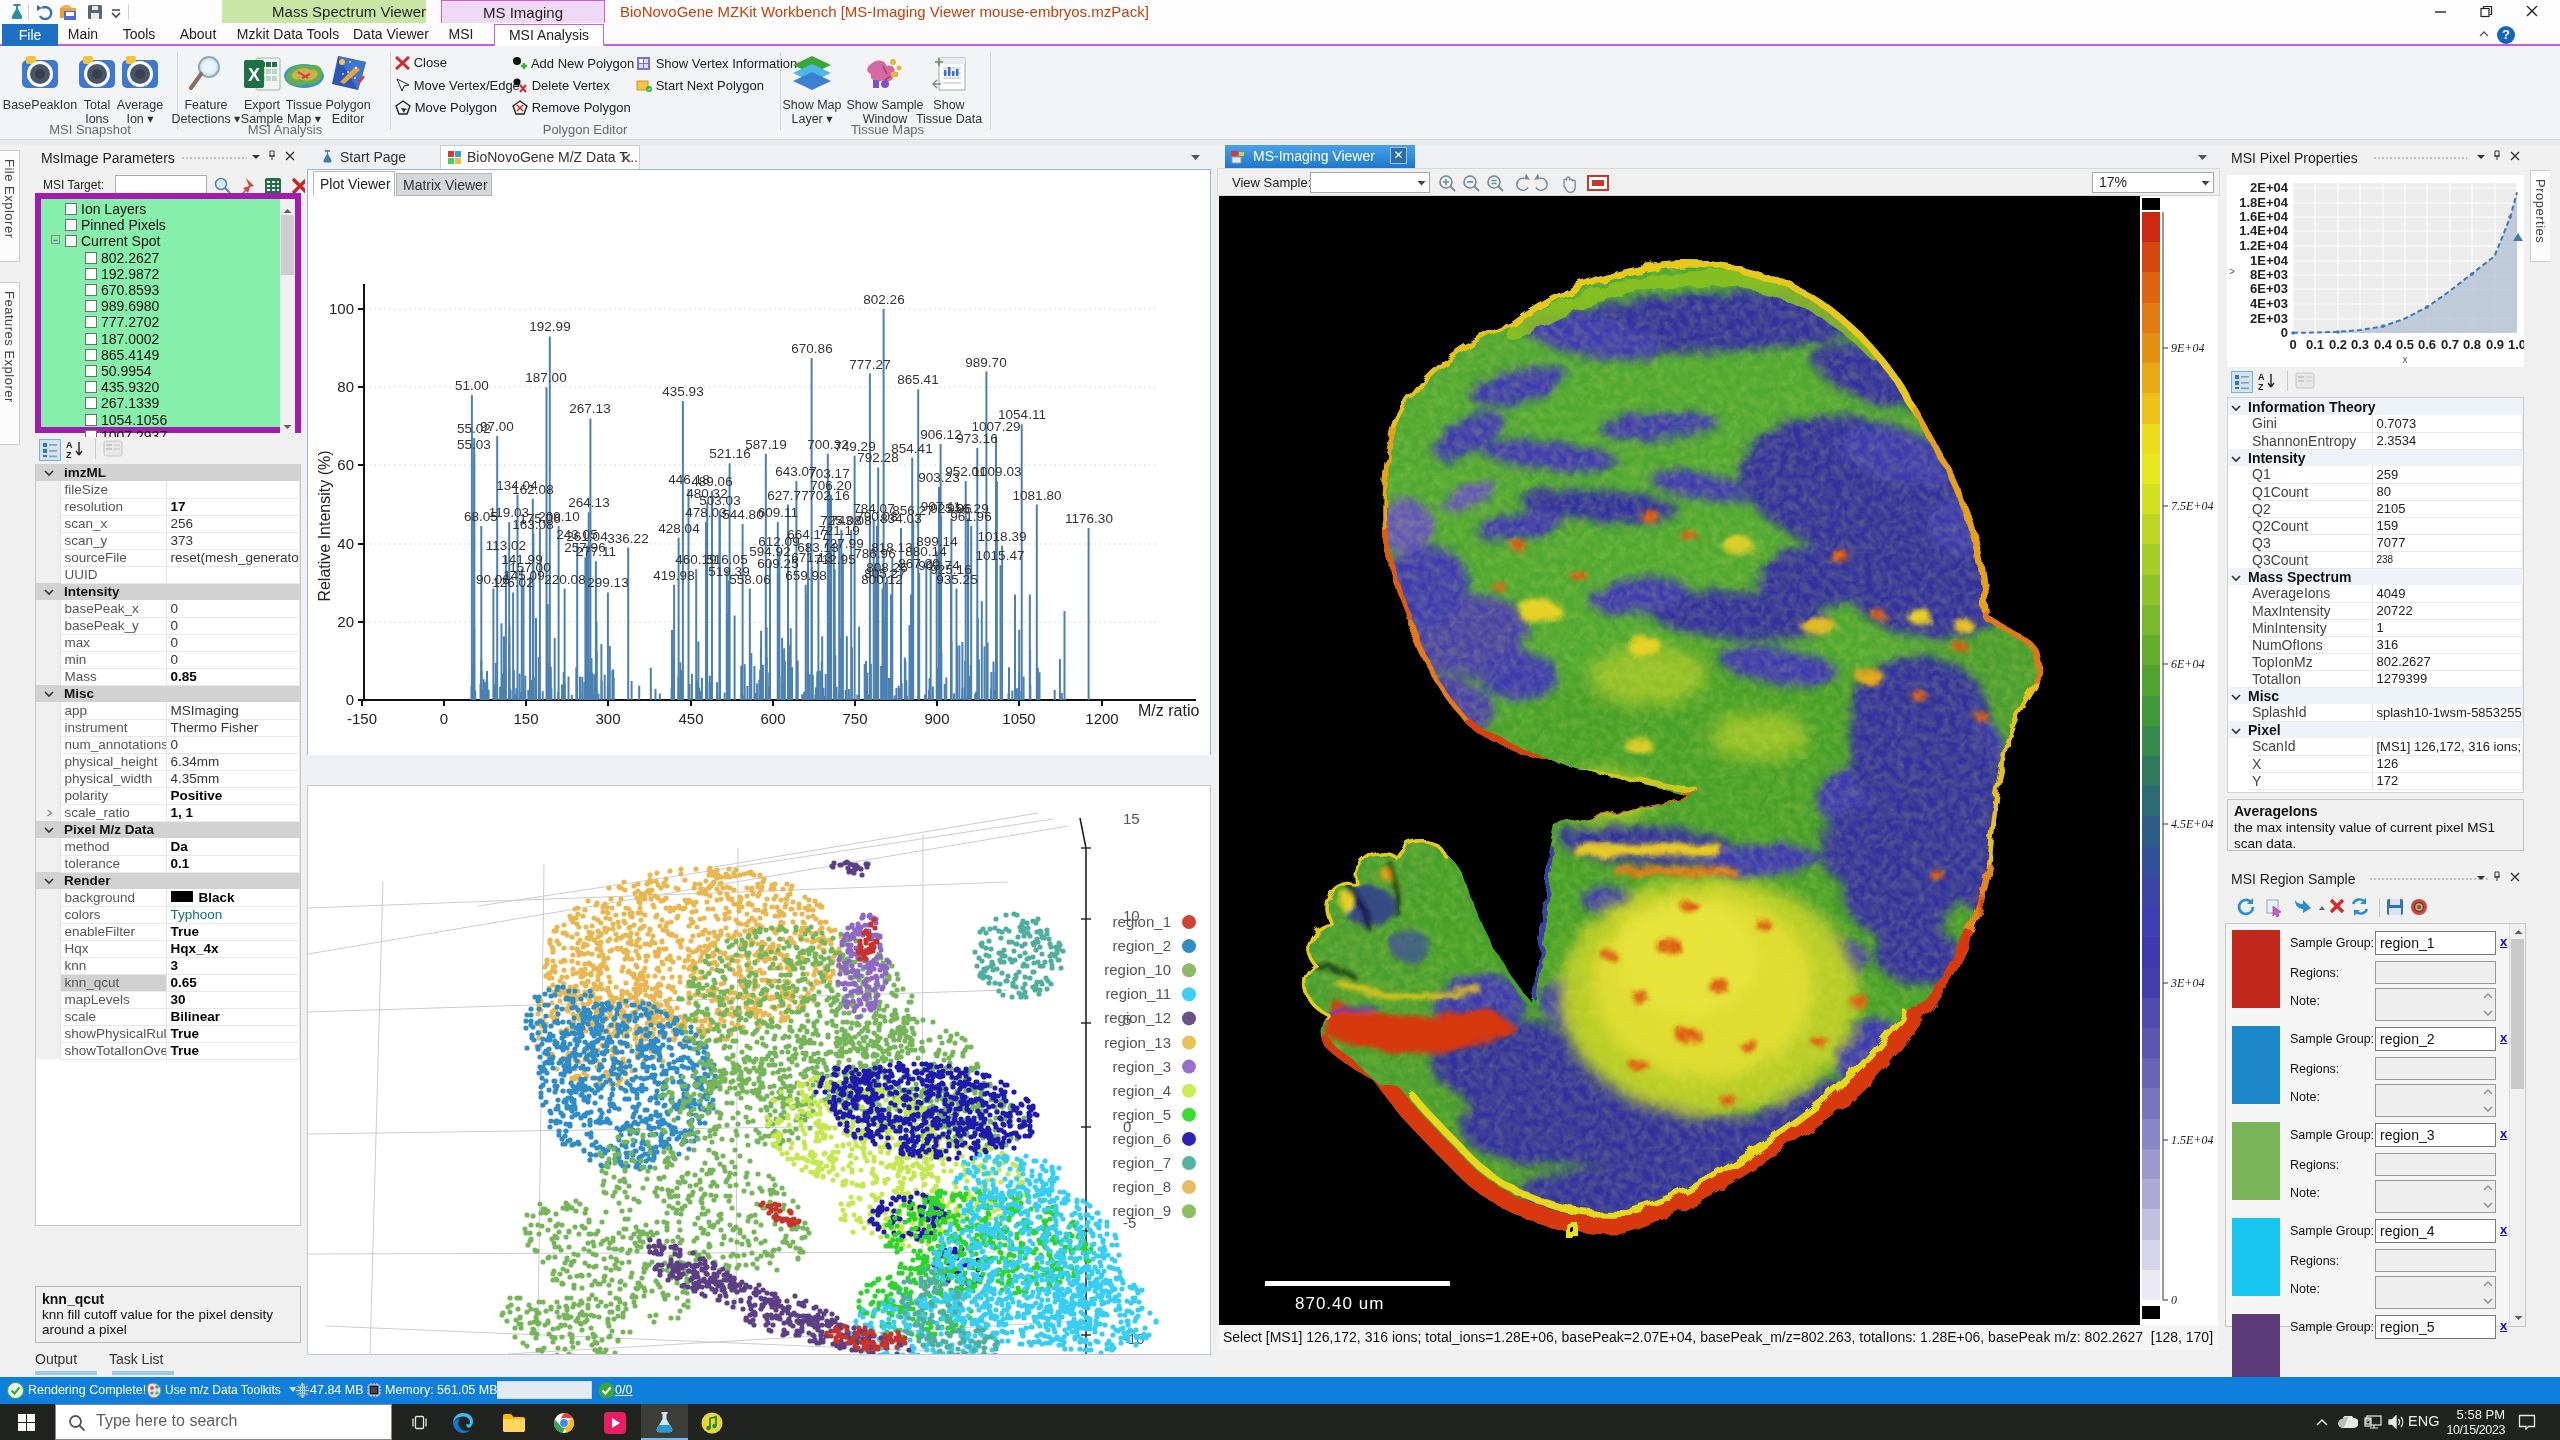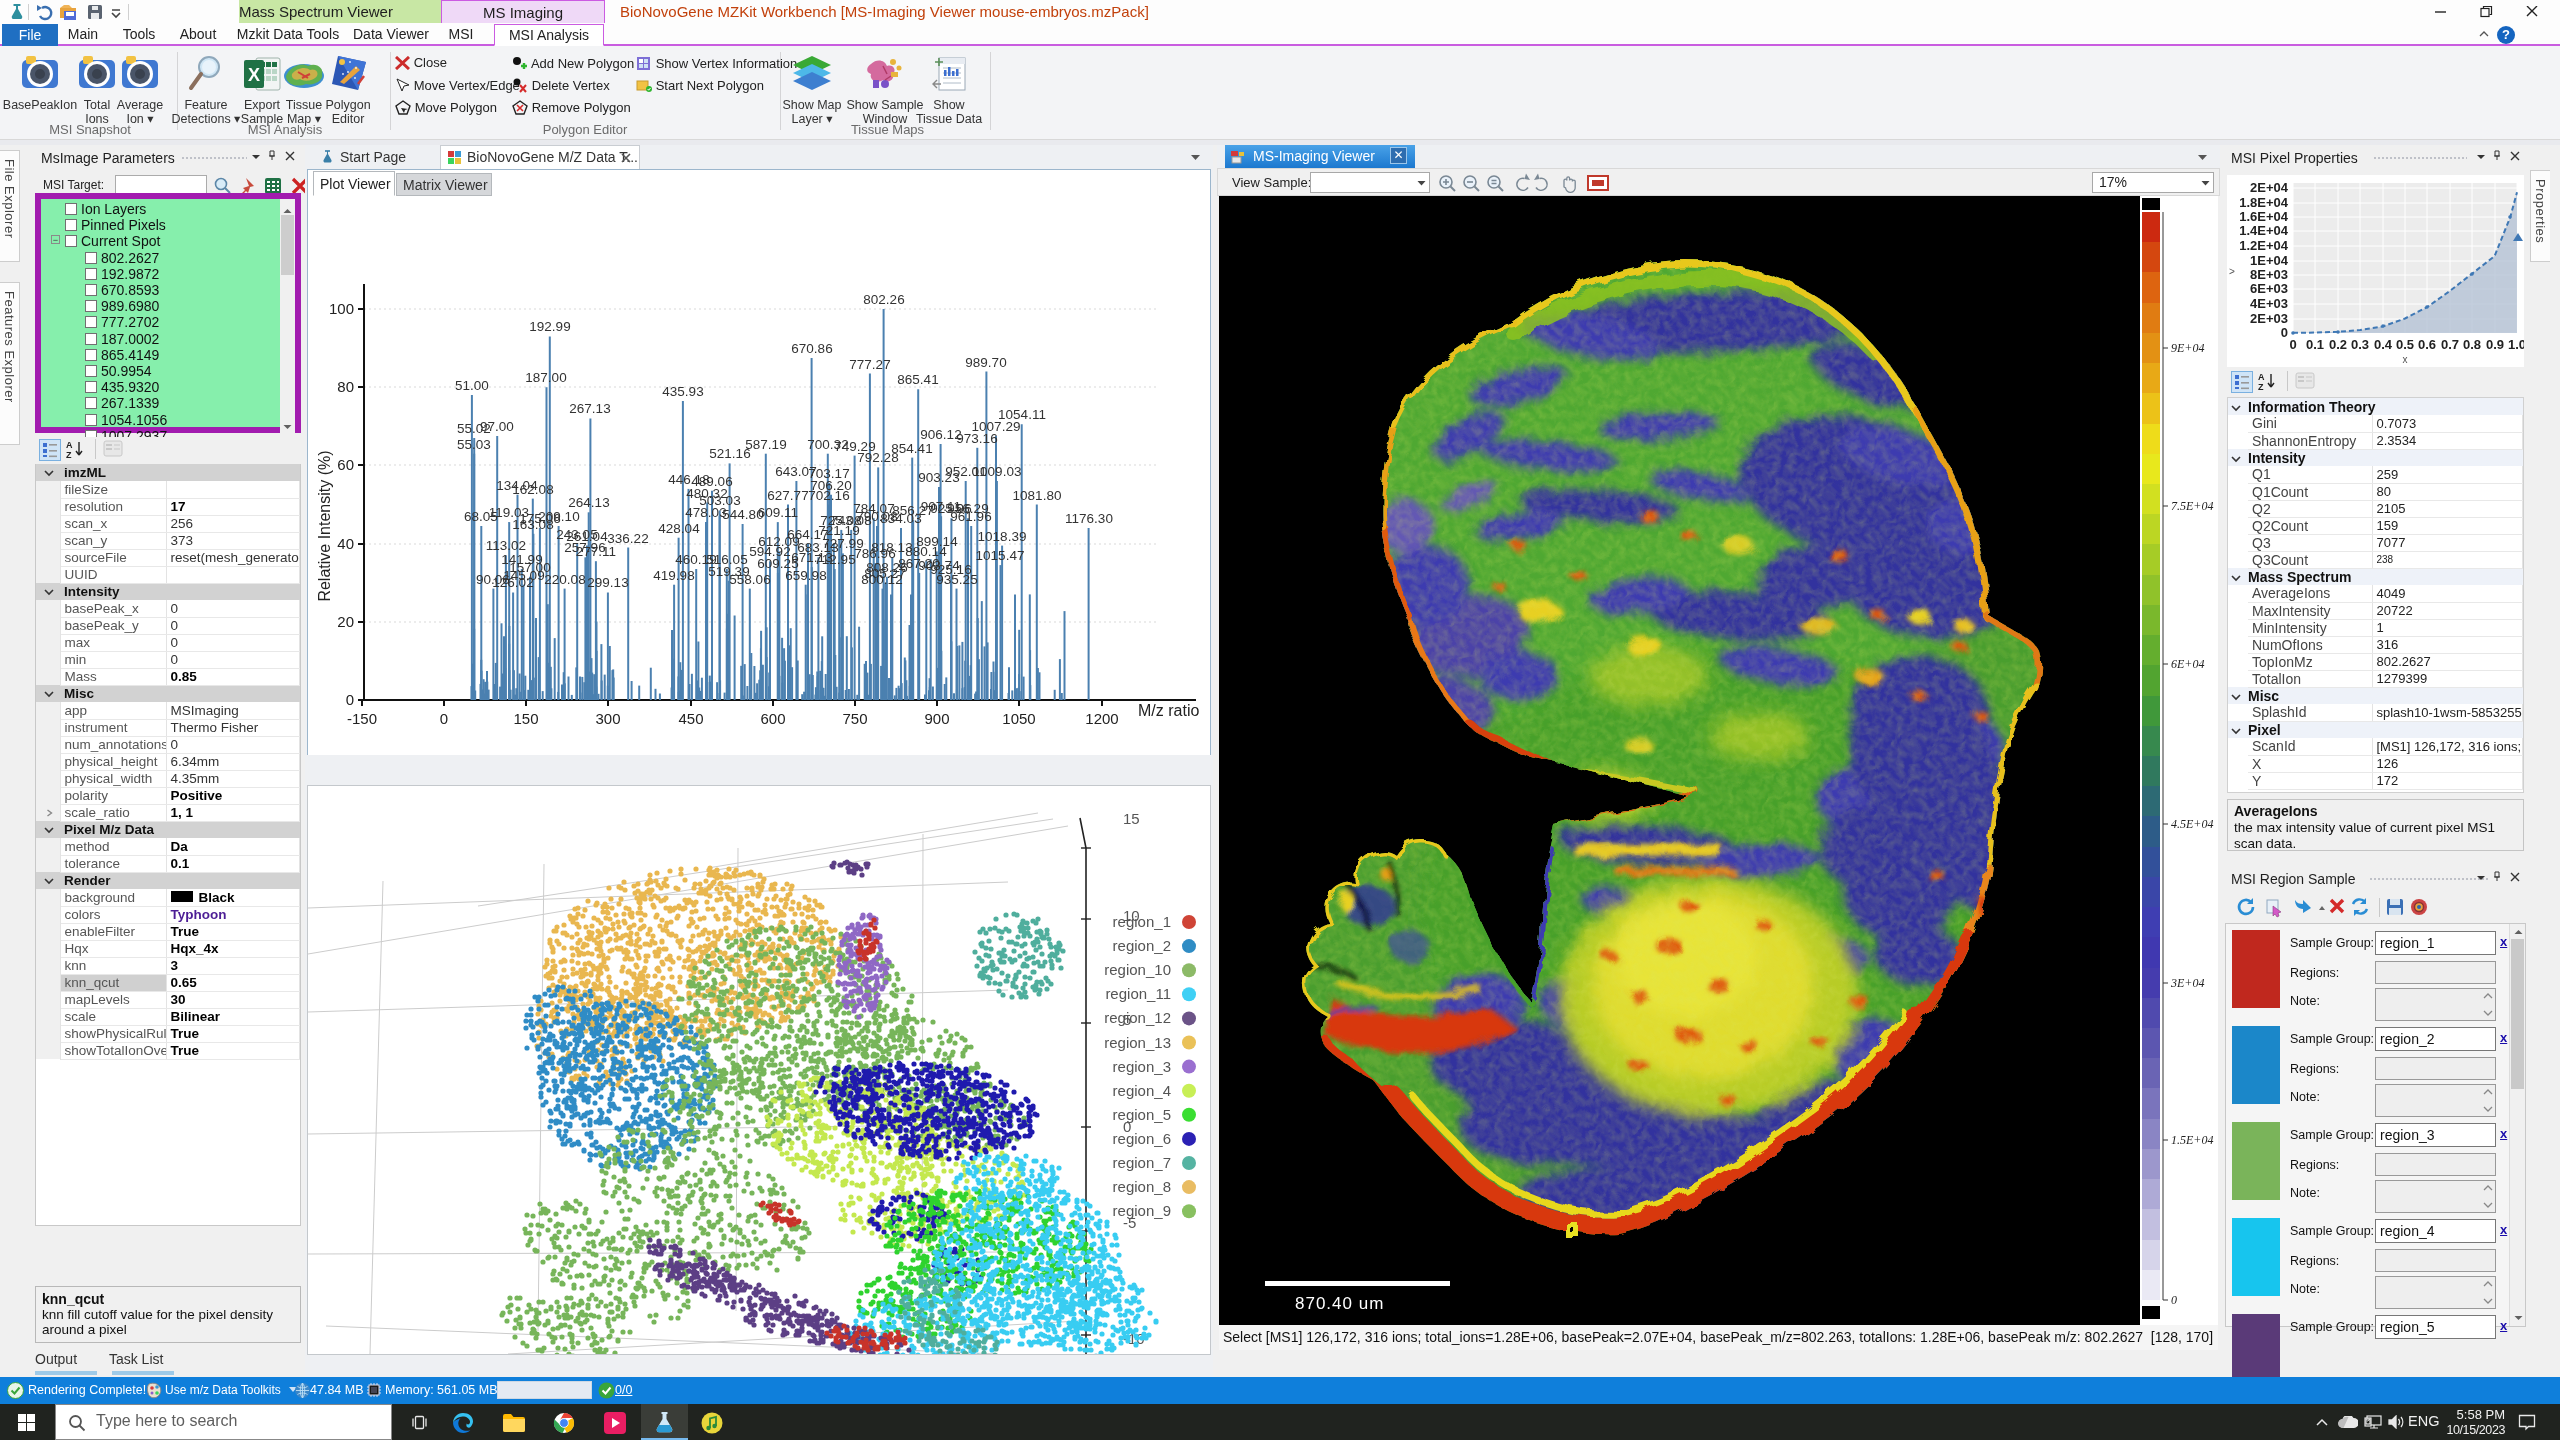--- a/index.html
+++ b/index.html
@@ -36,21 +36,21 @@
         <path d="M56 6 l4 -3 h5 l3 3 z" fill="#f0b458"></path>
         <rect x="60" y="9" width="12" height="9" fill="#4f6bd8"></rect>
         <rect x="62" y="10" width="8" height="4" fill="#fff"></rect>
         <rect x="84" y="3" width="14" height="14" rx="1.5" fill="#5a6370"></rect>
         <rect x="88" y="4" width="6" height="4" fill="#e8eaec"></rect>
         <rect x="87" y="11" width="8" height="6" fill="#e8eaec"></rect>
         <path d="M108 8 h8 M108 11 l4 4 4 -4" stroke="#444" stroke-width="1.6" fill="none"></path>
         <rect x="124" y="2" width="1" height="16" fill="#d0d0d0"></rect>
       </g>
     </svg>
-    <div class="abs" style="left:239px;top:0;width:204px;height:23px;background:#c8e7a4;color:#1e1e1e;font-size:15px;text-align:left;line-height:23px">Mass Spectrum Viewer</div>
+    <div class="abs" style="left:222px;top:0;width:204px;height:23px;background:#c8e7a4;color:#1e1e1e;font-size:15px;text-align:right;line-height:23px">Mass Spectrum Viewer</div>
     <div class="abs" style="left:441px;top:0;width:164px;height:23px;background:#efd9f7;border:1px solid #cb5be2;border-bottom:none;color:#1e1e1e;font-size:15px;text-align:center;line-height:23px">MS Imaging</div>
     <div class="abs" style="left:620px;top:3px;font-size:15px;color:#c2410c">BioNovoGene MZKit Workbench [MS-Imaging Viewer mouse-embryos.mzPack]</div>
     <svg class="abs" style="left:2435px;top:6px" width="110" height="12" viewBox="0 0 110 12">
       <path d="M0 6 h11" stroke="#222" stroke-width="1.4"></path>
       <rect x="46" y="2.5" width="8" height="8" fill="none" stroke="#222" stroke-width="1.2"></rect>
       <path d="M48.5 2.5 v-2 h8 v8 h-2" fill="none" stroke="#222" stroke-width="1.2"></path>
       <path d="M92 0 l10 10 M102 0 l-10 10" stroke="#222" stroke-width="1.4"></path>
     </svg>
   </div>
 <div class="abs menurow">
@@ -492,21 +492,21 @@
             <td colspan="2" style="border:none;font-weight:bold;color:#111">Render</td>
           </tr>
           <tr class="pgrow">
             <td style="background:#f0f0f0;border-right:1px solid #e3e3e3;border-bottom:none"></td>
             <td style="color:#555;">background</td>
             <td style="font-weight:bold;color:#000"><span style="display:inline-block;width:22px;height:11px;background:#000;margin-right:6px"></span>Black</td>
           </tr>
           <tr class="pgrow">
             <td style="background:#f0f0f0;border-right:1px solid #e3e3e3;border-bottom:none"></td>
             <td style="color:#555;">colors</td>
-            <td style="font-weight:bold;color:#4c1d95">Typhoon</td>
+            <td style="font-weight:normal;color:#0f766e">Typhoon</td>
           </tr>
           <tr class="pgrow">
             <td style="background:#f0f0f0;border-right:1px solid #e3e3e3;border-bottom:none"></td>
             <td style="color:#555;">enableFilter</td>
             <td style="font-weight:bold;color:#000">True</td>
           </tr>
           <tr class="pgrow">
             <td style="background:#f0f0f0;border-right:1px solid #e3e3e3;border-bottom:none"></td>
             <td style="color:#555;">Hqx</td>
             <td style="font-weight:bold;color:#000">Hqx_4x</td>

